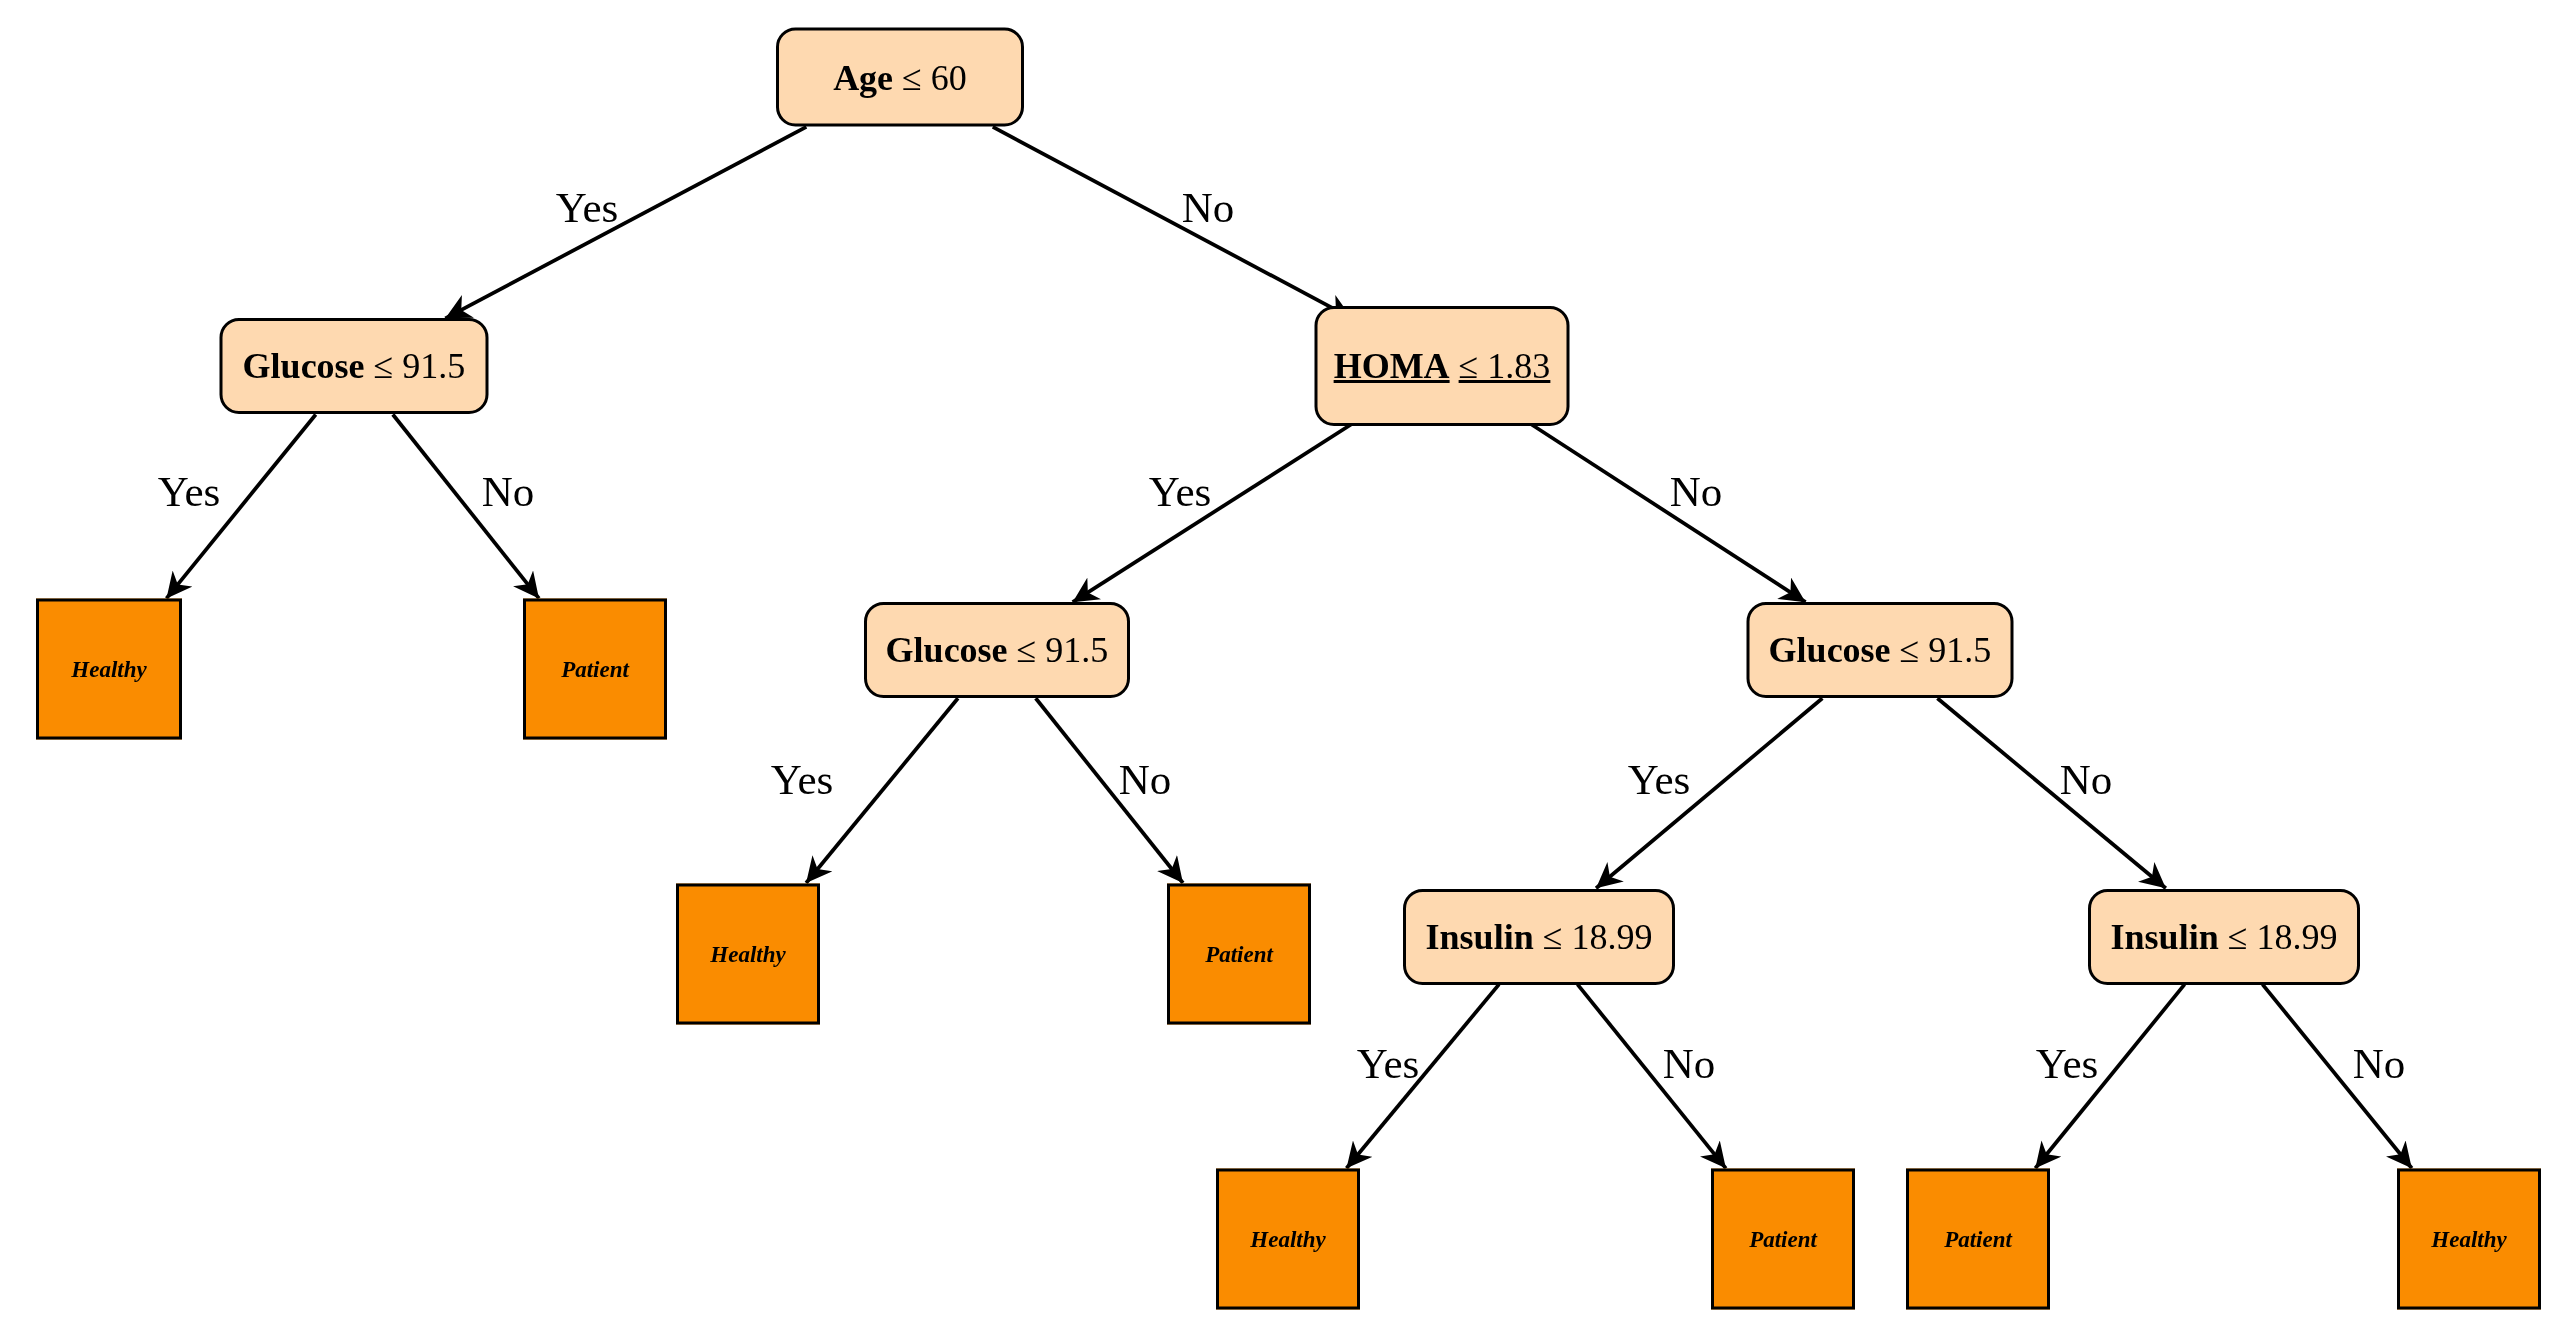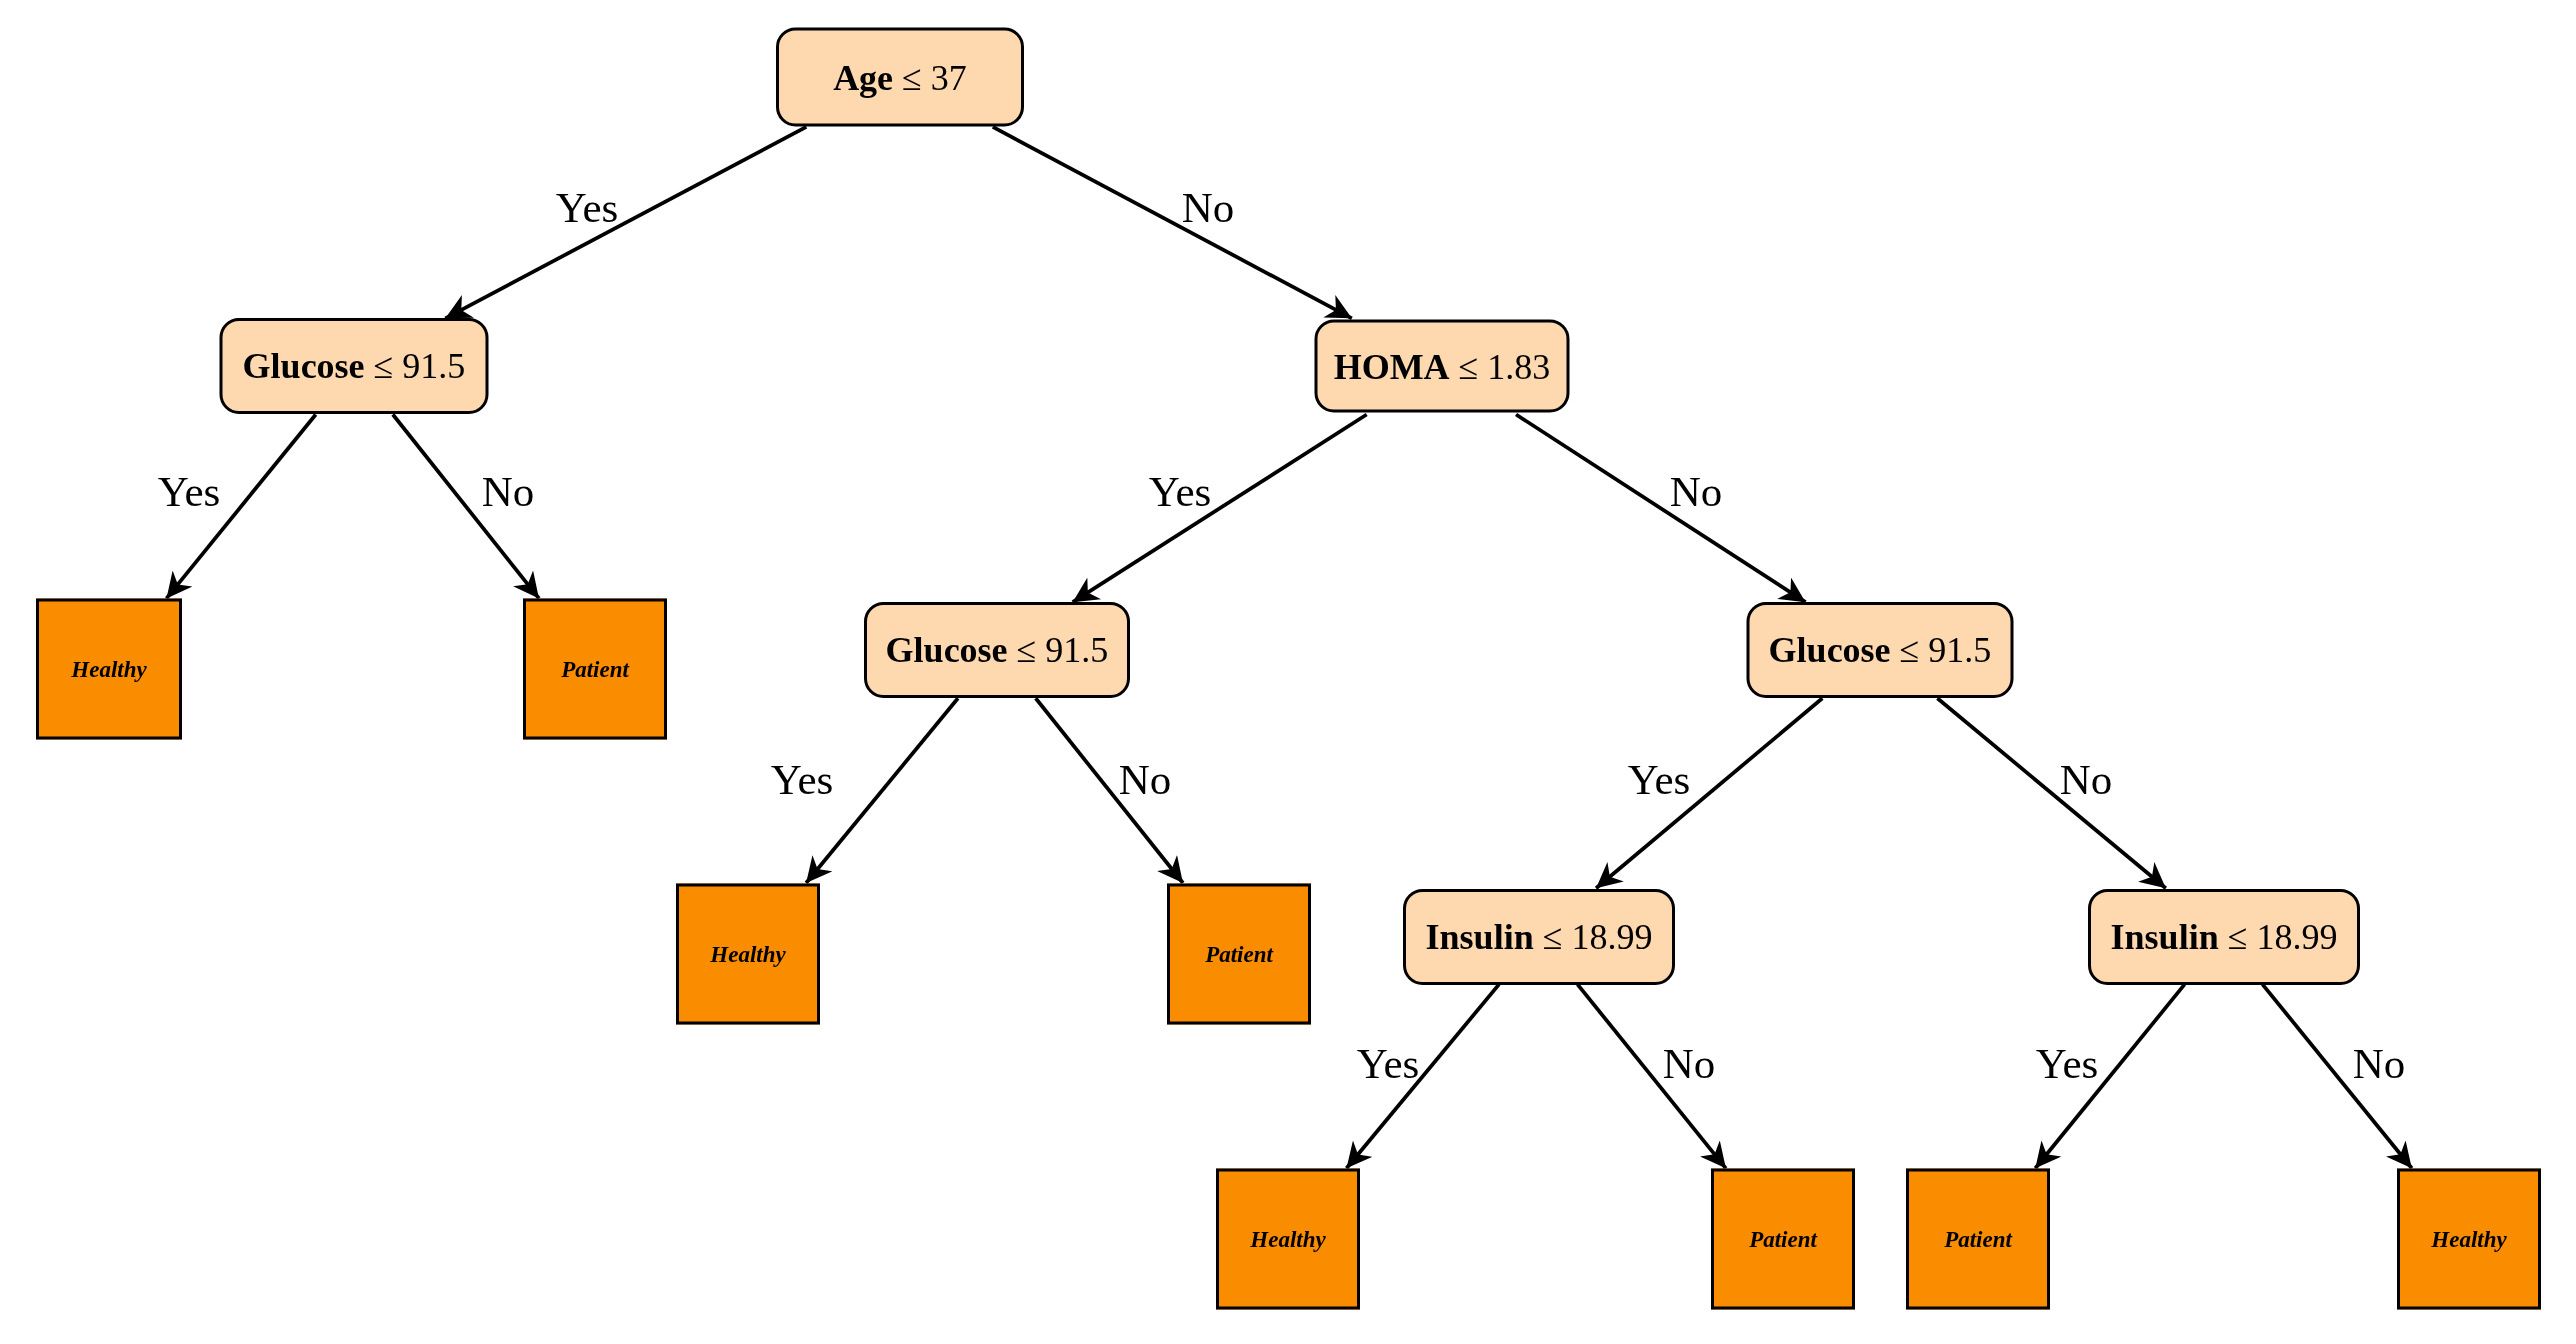--- a/index.html
+++ b/index.html
@@ -84,27 +84,27 @@
         <line x1="2579.9" y1="930.0" x2="2884.1" y2="1183.0" stroke="#000000" stroke-width="5" marker-end="url(#arrowhead)"></line>
         <line x1="1996.0" y1="1311.0" x2="1792.9" y2="1556.0" stroke="#000000" stroke-width="5" marker-end="url(#arrowhead)"></line>
         <line x1="2100.6" y1="1311.0" x2="2298.2" y2="1556.0" stroke="#000000" stroke-width="5" marker-end="url(#arrowhead)"></line>
         <line x1="2909.1" y1="1311.0" x2="2710.3" y2="1556.0" stroke="#000000" stroke-width="5" marker-end="url(#arrowhead)"></line>
         <line x1="3012.9" y1="1311.0" x2="3211.7" y2="1556.0" stroke="#000000" stroke-width="5" marker-end="url(#arrowhead)"></line>
       </g>
   </svg>
   <div id="node-layer">
       <div class="node decision" style="left: 900px; top: 77px; width: 248px; height: 99px; border-color: rgb(0, 0, 0); background: rgb(254, 217, 176); color: rgb(0, 0, 0);">
         <span class="feature">Age</span>
-        <span class="condition">≤ 37</span>
+        <span class="condition">≤ 60</span>
       </div>
       <div class="node decision" style="left: 354px; top: 366px; width: 269px; height: 96px; border-color: rgb(0, 0, 0); background: rgb(254, 217, 176); color: rgb(0, 0, 0);">
         <span class="feature">Glucose</span>
         <span class="condition">≤ 91.5</span>
       </div>
-      <div class="node decision" style="left: 1442px; top: 366px; width: 255px; height: 93px; border-color: rgb(0, 0, 0); background: rgb(254, 217, 176); color: rgb(0, 0, 0);">
+      <div class="node decision" style="left: 1442px; top: 366px; width: 255px; height: 120px; border-color: rgb(0, 0, 0); background: rgb(254, 217, 176); color: rgb(0, 0, 0); text-decoration: underline;">
         <span class="feature">HOMA</span>
         <span class="condition">≤ 1.83</span>
       </div>
       <div class="node decision" style="left: 997px; top: 650px; width: 266px; height: 96px; border-color: rgb(0, 0, 0); background: rgb(254, 217, 176); color: rgb(0, 0, 0);">
         <span class="feature">Glucose</span>
         <span class="condition">≤ 91.5</span>
       </div>
       <div class="node decision" style="left: 1880px; top: 650px; width: 267px; height: 96px; border-color: rgb(0, 0, 0); background: rgb(254, 217, 176); color: rgb(0, 0, 0);">
         <span class="feature">Glucose</span>
         <span class="condition">≤ 91.5</span>

